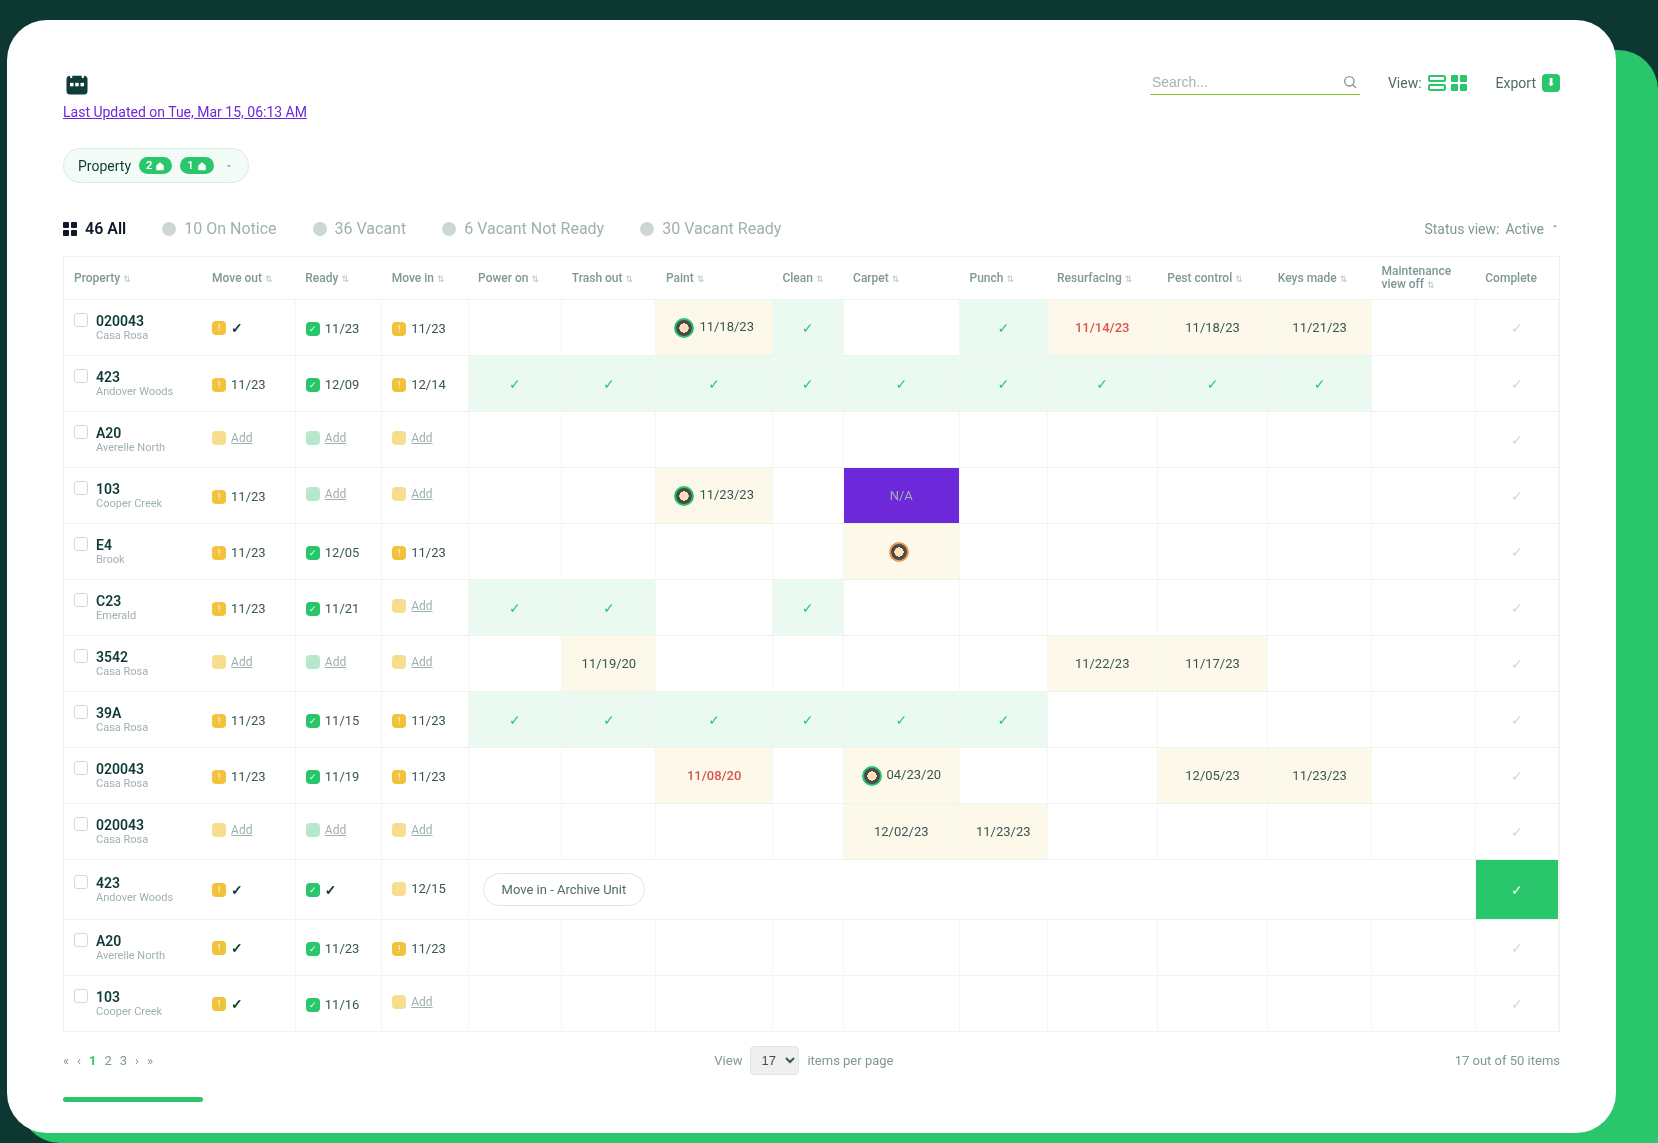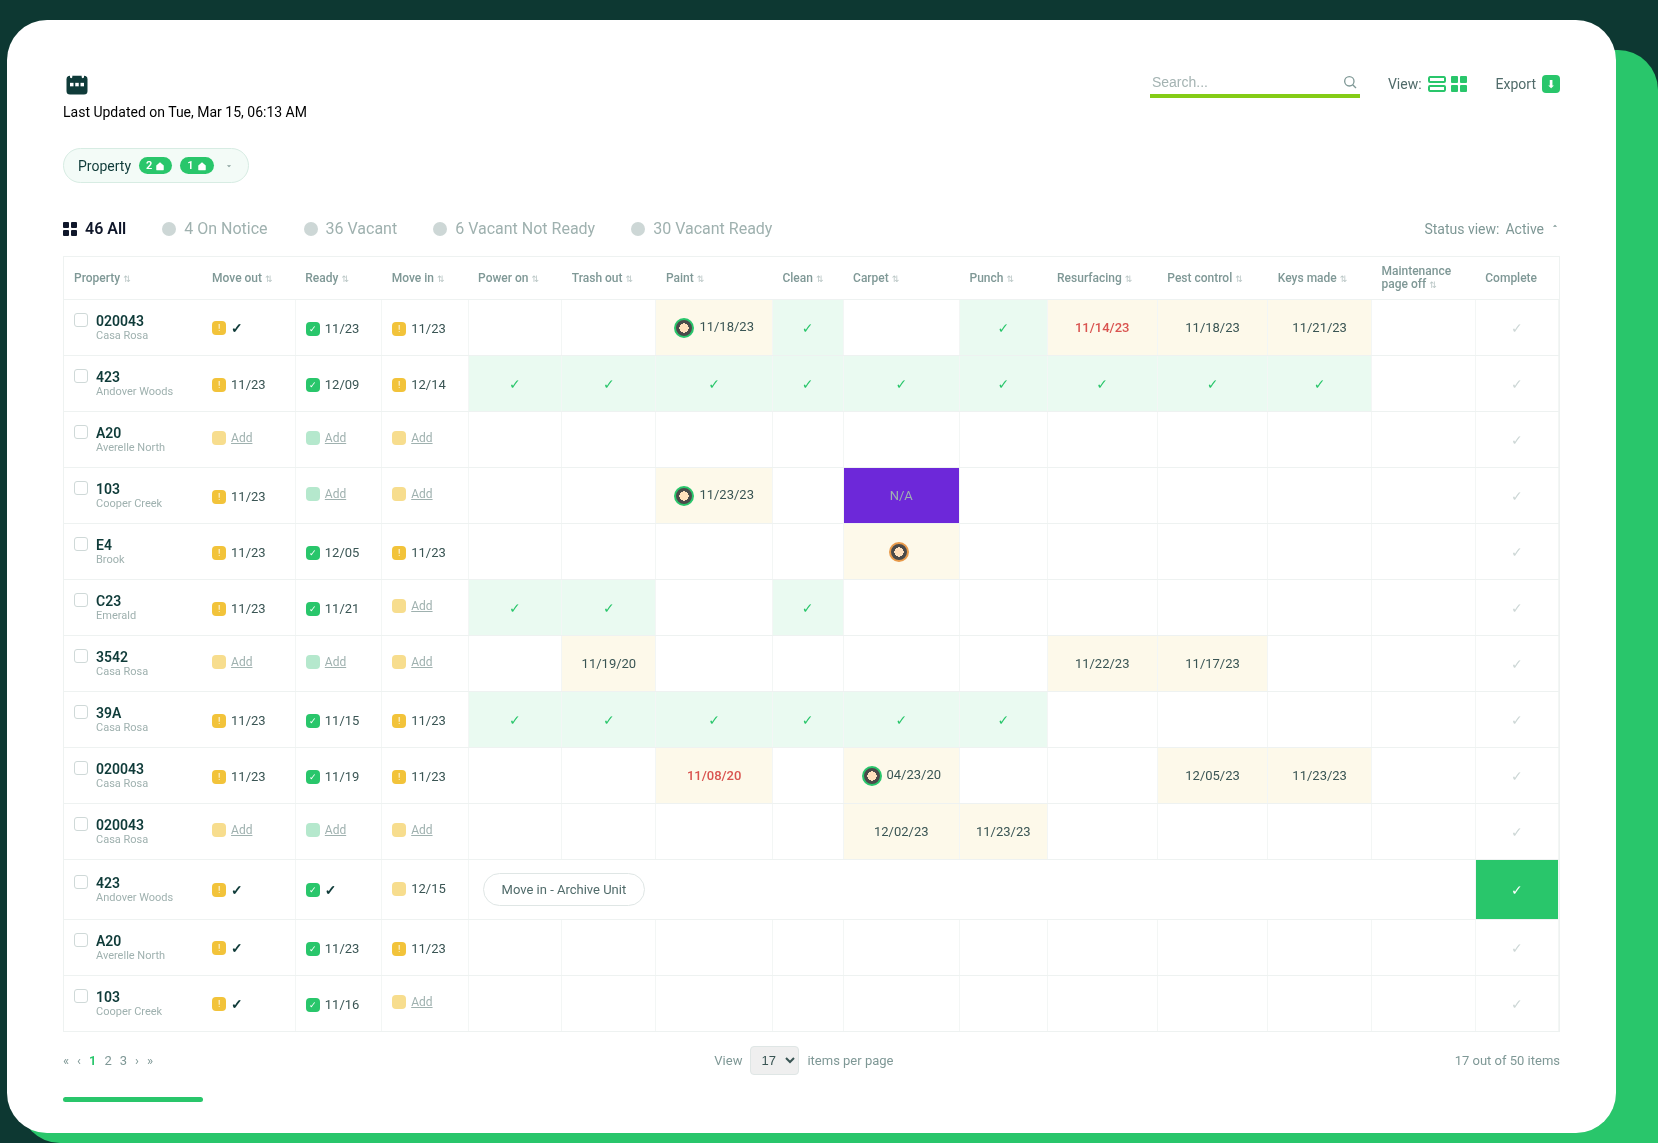--- a/index.html
+++ b/index.html
@@ -28,23 +28,23 @@
       height: 1113px;
       margin-left: 7px;
       padding: 50px 56px;
       overflow: hidden;
     }
     
     .hdr { display: flex; justify-content: space-between; align-items: flex-start; }
     .title-wrap { display: flex; align-items: center; gap: 12px; }
     .cal-icon { width: 28px; height: 28px; color: #0f3b39; }
     h1 { font-size: 34px; font-weight: 700; color: #0f3b39; }
-    .last-updated { font-size: 14px; color: #000000; margin-top: 6px; }
+    .last-updated { font-size: 14px; color: #6d28d9; text-decoration: underline; margin-top: 6px; }
     .hdr-right { display: flex; align-items: center; gap: 28px; }
-    .search { display: flex; align-items: center; border-bottom: 4px solid #84cc16; width: 210px; padding: 4px 2px; }
+    .search { display: flex; align-items: center; border-bottom: 1px solid #84cc16; width: 210px; padding: 4px 2px; }
     .search input { border: none; outline: none; flex: 1; font-size: 14px; color: #555; }
     .search input::placeholder { color: #a4b3b2; }
     .search svg { width: 16px; height: 16px; color: #7f9896; }
     .view-toggle { display: flex; align-items: center; gap: 6px; font-size: 14px; color: #506b6a; }
     .vt-icons { display: flex; gap: 4px; }
     .vt-ic { width: 18px; height: 18px; border-radius: 3px; }
     .export { display: flex; align-items: center; gap: 6px; font-size: 14px; color: #506b6a; cursor: pointer; }
     .ex-ic { width: 18px; height: 18px; background: #29c66b; border-radius: 4px; display: flex; align-items: center; justify-content: center; color: #fff; font-size: 11px; }
     
     .prop-chip {
@@ -193,21 +193,21 @@
       <svg class="grid4" viewBox="0 0 14 14" fill="currentColor">
             <rect width="6" height="6" rx="1"></rect>
             <rect x="8" width="6" height="6" rx="1"></rect>
             <rect y="8" width="6" height="6" rx="1"></rect>
             <rect x="8" y="8" width="6" height="6" rx="1"></rect>
           </svg>
       <span>46 All</span>
     </div>
     <div class="tab">
           <span class="dot"></span>
-          <span>4 On Notice</span>
+          <span>10 On Notice</span>
         </div>
     <div class="tab">
           <span class="dot"></span>
           <span>36 Vacant</span>
         </div>
     <div class="tab">
           <span class="dot chk"></span>
           <span>6 Vacant Not Ready</span>
         </div>
     <div class="tab">
@@ -235,21 +235,21 @@
         <th><span>Move in</span><span class="sort">⇅</span></th>
         <th><span>Power on</span><span class="sort">⇅</span></th>
         <th><span>Trash out</span><span class="sort">⇅</span></th>
         <th><span>Paint</span><span class="sort">⇅</span></th>
         <th><span>Clean</span><span class="sort">⇅</span></th>
         <th><span>Carpet</span><span class="sort">⇅</span></th>
         <th><span>Punch</span><span class="sort">⇅</span></th>
         <th><span>Resurfacing</span><span class="sort">⇅</span></th>
         <th><span>Pest control</span><span class="sort">⇅</span></th>
         <th><span>Keys made</span><span class="sort">⇅</span></th>
-        <th class="twoline"><span>Maintenance</span><br><span>page off</span><span class="sort">⇅</span></th>
+        <th class="twoline"><span>Maintenance</span><br><span>view off</span><span class="sort">⇅</span></th>
         <th><span>Complete</span></th>
       </tr>
     </thead>
     <tbody id="tbody">
           <tr>
             <td class="prop-cell"><span class="ck"></span><span style="display:inline-block;vertical-align:top"><div class="unit-id">020043</div><div class="unit-name">Casa Rosa</div></span></td>
             <td class="date-cell"><span class="pill">
                 <span class="sq y">!</span>
                 <span class="chk-dark">✓</span>
               </span></td>

